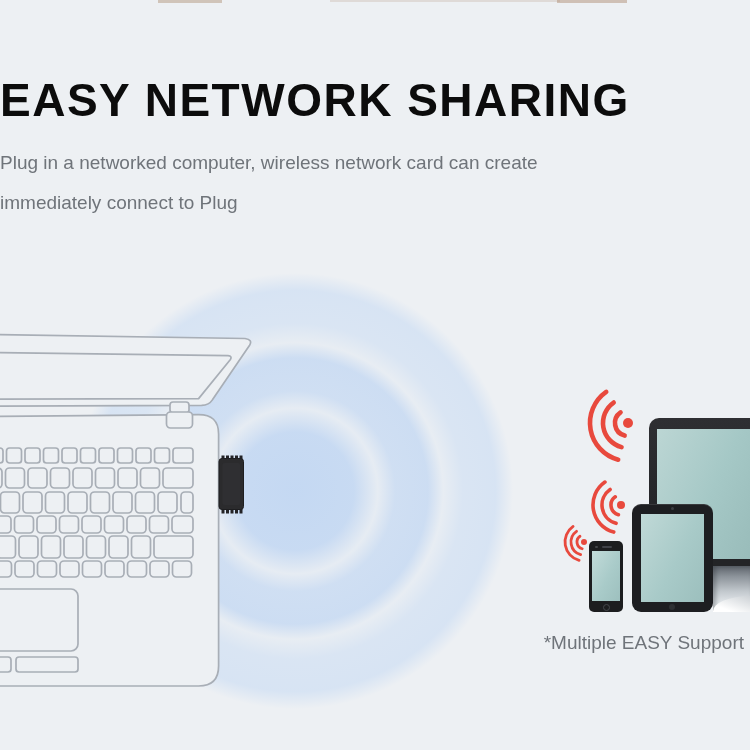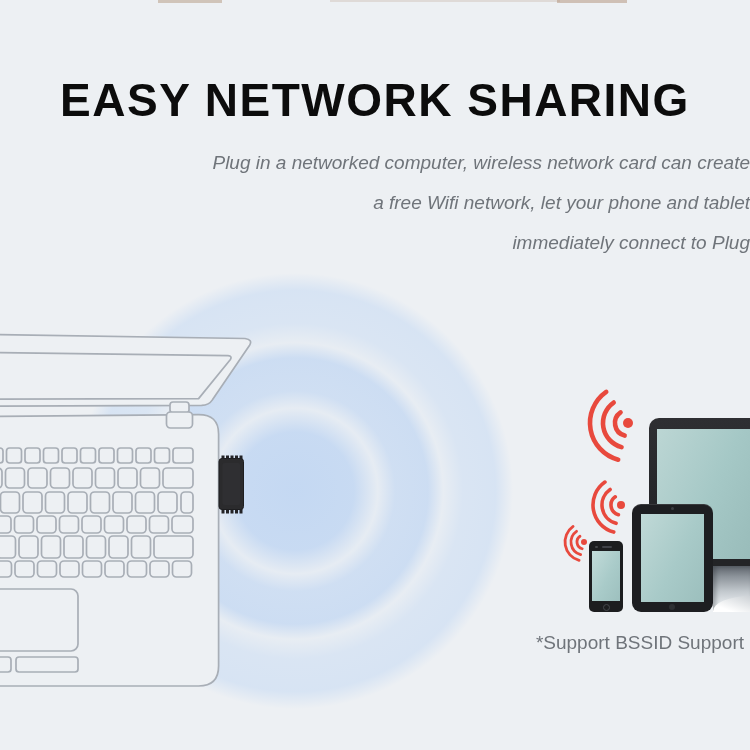--- a/index.html
+++ b/index.html
@@ -6,24 +6,24 @@
   body{font-family:"Liberation Sans", sans-serif; background:#ffffff;}
   #stage{position:relative;width:750px;height:750px;overflow:hidden;background:#edf0f3;}
 
   
   .sliver{position:absolute;top:0;height:3px;}
   .sliver.s1{left:158px;width:64px;background:rgba(174,142,116,0.45);}
   .sliver.s2{left:330px;width:230px;height:2px;background:rgba(198,178,162,0.35);}
   .sliver.s3{left:557px;width:70px;background:rgba(178,144,120,0.50);}
 
   
-  .title{position:absolute;left:0;right:0;top:74px;text-align:center;
+  .title{position:absolute;left:0;right:0;top:74px;text-align:left;
          font-size:46px;font-weight:700;letter-spacing:1.5px;color:#0c0c0c;line-height:52px;}
-  .subtitle{position:absolute;left:0;right:0;top:143px;text-align:right;
-            font-size:19px;color:#6f747a;line-height:40px;font-style:italic;}
+  .subtitle{position:absolute;left:0;right:0;top:143px;text-align:left;
+            font-size:19px;color:#6f747a;line-height:40px;}
   .subtitle p{margin:0;}
 
   
   .waves{position:absolute;left:77px;top:273px;width:436px;height:436px;border-radius:50%;
     background:radial-gradient(closest-side,
       rgba(163,197,242,0.55) 0%,
       rgba(163,197,242,0.50) 27%,
       rgba(168,200,242,0.10) 38%,
       rgba(163,197,242,0.40) 46%,
       rgba(163,197,242,0.44) 61%,
@@ -75,21 +75,20 @@
 <div id="stage">
 
   <div class="sliver s1"></div>
   <div class="sliver s2"></div>
   <div class="sliver s3"></div>
 
   <div class="title">EASY NETWORK SHARING</div>
 
   <div class="subtitle">
     <p>Plug in a networked computer, wireless network card can create</p>
-    <p>a free Wifi network, let your phone and tablet</p>
     <p>immediately connect to Plug</p>
   </div>
 
   <div class="waves"></div>
 
   <svg class="laptop-svg" width="340" height="410" viewBox="0 0 340 410">
     <g fill="#edf0f3" stroke="#a8aeb6" stroke-width="1.7" stroke-linejoin="round">
 
       <g>
         <path d="M -14 34.5 L 245 38.5 Q 253 39.6 249.6 45.2 L 212.6 99.6 Q 209 105.2 201.6 105.4 L -14 106.2 Z"></path>
@@ -225,15 +224,15 @@
   </svg>
   <svg class="wifi-icon w3" viewBox="-50 -50 100 100">
     <g stroke="#e8493d" stroke-width="2.8" fill="none" stroke-linecap="round">
       <path d="M -4.02 -5.73 A 7 7 0 0 0 -1.81 6.76"></path>
       <path d="M -7.46 -10.65 A 13 13 0 0 0 -3.36 12.56"></path>
       <path d="M -10.90 -15.56 A 19 19 0 0 0 -4.92 18.35"></path>
     </g>
     <circle cx="0" cy="0" r="3" fill="#e8493d"></circle>
   </svg>
 
-  <div class="footnote">*Support BSSID Support</div>
+  <div class="footnote">*Multiple EASY Support</div>
 
 </div>
 
 </body></html>

